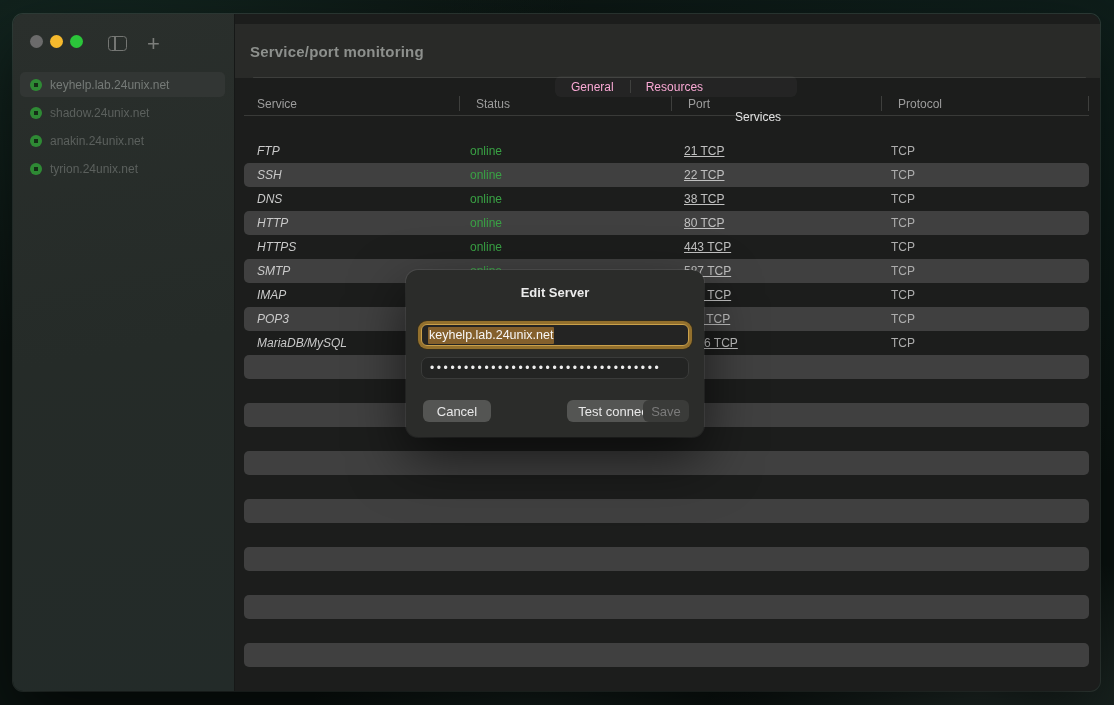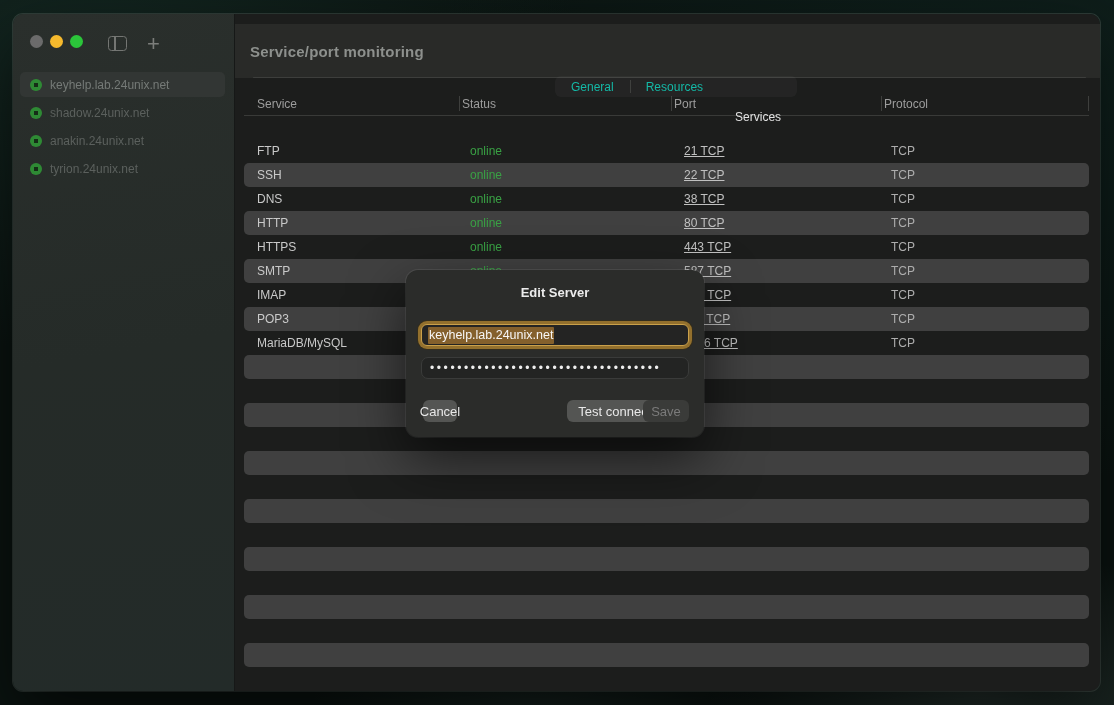--- a/index.html
+++ b/index.html
@@ -69,49 +69,49 @@
   }
 
   
   .segmented {
     position:absolute; left:320px; top:62px; height:21px;
     display:flex; align-items:stretch;
     background:rgba(255,255,255,.035); border-radius:6px;
   }
   .segment {
     padding:0 16px; display:flex; align-items:center; justify-content:center;
-    font-size:12px; color:#14b8a6; border-radius:5px; position:relative; white-space:nowrap;
+    font-size:12px; color:#f9a8d4; border-radius:5px; position:relative; white-space:nowrap;
   }
   .segment.selected { background:#5c5d5b; color:#e2e2e2;margin-top:41px; }
   .segment:not(.selected) + .segment:not(.selected)::before {
     content:""; position:absolute; left:0; top:4px; bottom:4px; width:1px; background:#3f403e;
   }
 
   
   .table-header {
     position:absolute; left:9px; top:78px; width:845px; height:24px;
     display:grid; grid-template-columns:215px 212px 210px 1fr;
     border-bottom:1px solid #393a38;
   }
   .th {
     display:flex; align-items:center; font-size:12px; color:#9d9d9d;
-    padding-left:3px; position:relative;
+    padding-left:17px; position:relative;
   }
   .th:first-child { padding-left:13px; }
   .th + .th::before { content:""; position:absolute; left:0; top:4px; bottom:4px; width:1px; background:#3e3f3d; }
   .th:last-child::after { content:""; position:absolute; right:0; top:4px; bottom:4px; width:1px; background:#3e3f3d; }
 
   .table-body { position:absolute; left:9px; top:125px; width:845px; }
   .tr {
     height:24px; display:grid; grid-template-columns:215px 212px 210px 1fr;
     border-radius:5px; align-items:center;
   }
   .tr.stripe { background:#404040; }
   .td { font-size:12px; padding-left:11px; overflow:hidden; white-space:nowrap; }
-  .td.c-service { color:#c9c9c9; padding-left:13px; }
+  .td.c-service { color:#c9c9c9; padding-left:13px;font-style:italic; }
   .td.c-status { color:#39a144; }
   .td.c-port { color:#c0c0c0; padding-left:13px;text-decoration:underline; }
   .td.c-protocol { color:#adadad; padding-left:10px; }
 
   
   .modal {
     position:absolute; left:406px; top:270px; width:298px; height:167px;
     background:#2b2c2a; border-radius:12px;
     box-shadow:0 22px 55px rgba(0,0,0,.6), 0 0 0 1px rgba(255,255,255,.09);
     z-index:10;
@@ -137,21 +137,21 @@
   }
   .password-field .dots {
     color:#eeeeee; font-size:12px; letter-spacing:2.6px; white-space:nowrap; line-height:22px;
   }
   .btn {
     position:absolute; top:130px; height:22px; border-radius:6px;
     background:#545553; color:#e8e8e8; font-size:13px;
     display:flex; align-items:center; justify-content:center; white-space:nowrap;
     border:none; font-family:inherit;
   }
-  .btn-cancel { left:17px; width:34px; }
+  .btn-cancel { left:17px; width:68px; }
   .btn-test { left:117px; width:113px;margin-left:44px; }
   .btn-save { right:15px; width:46px; background:#3a3b39; color:#7b7b7b; }
 </style>
 </head>
 <body>
 
 <div class="desktop">
   <div class="window">
 
     <div class="sidebar">

